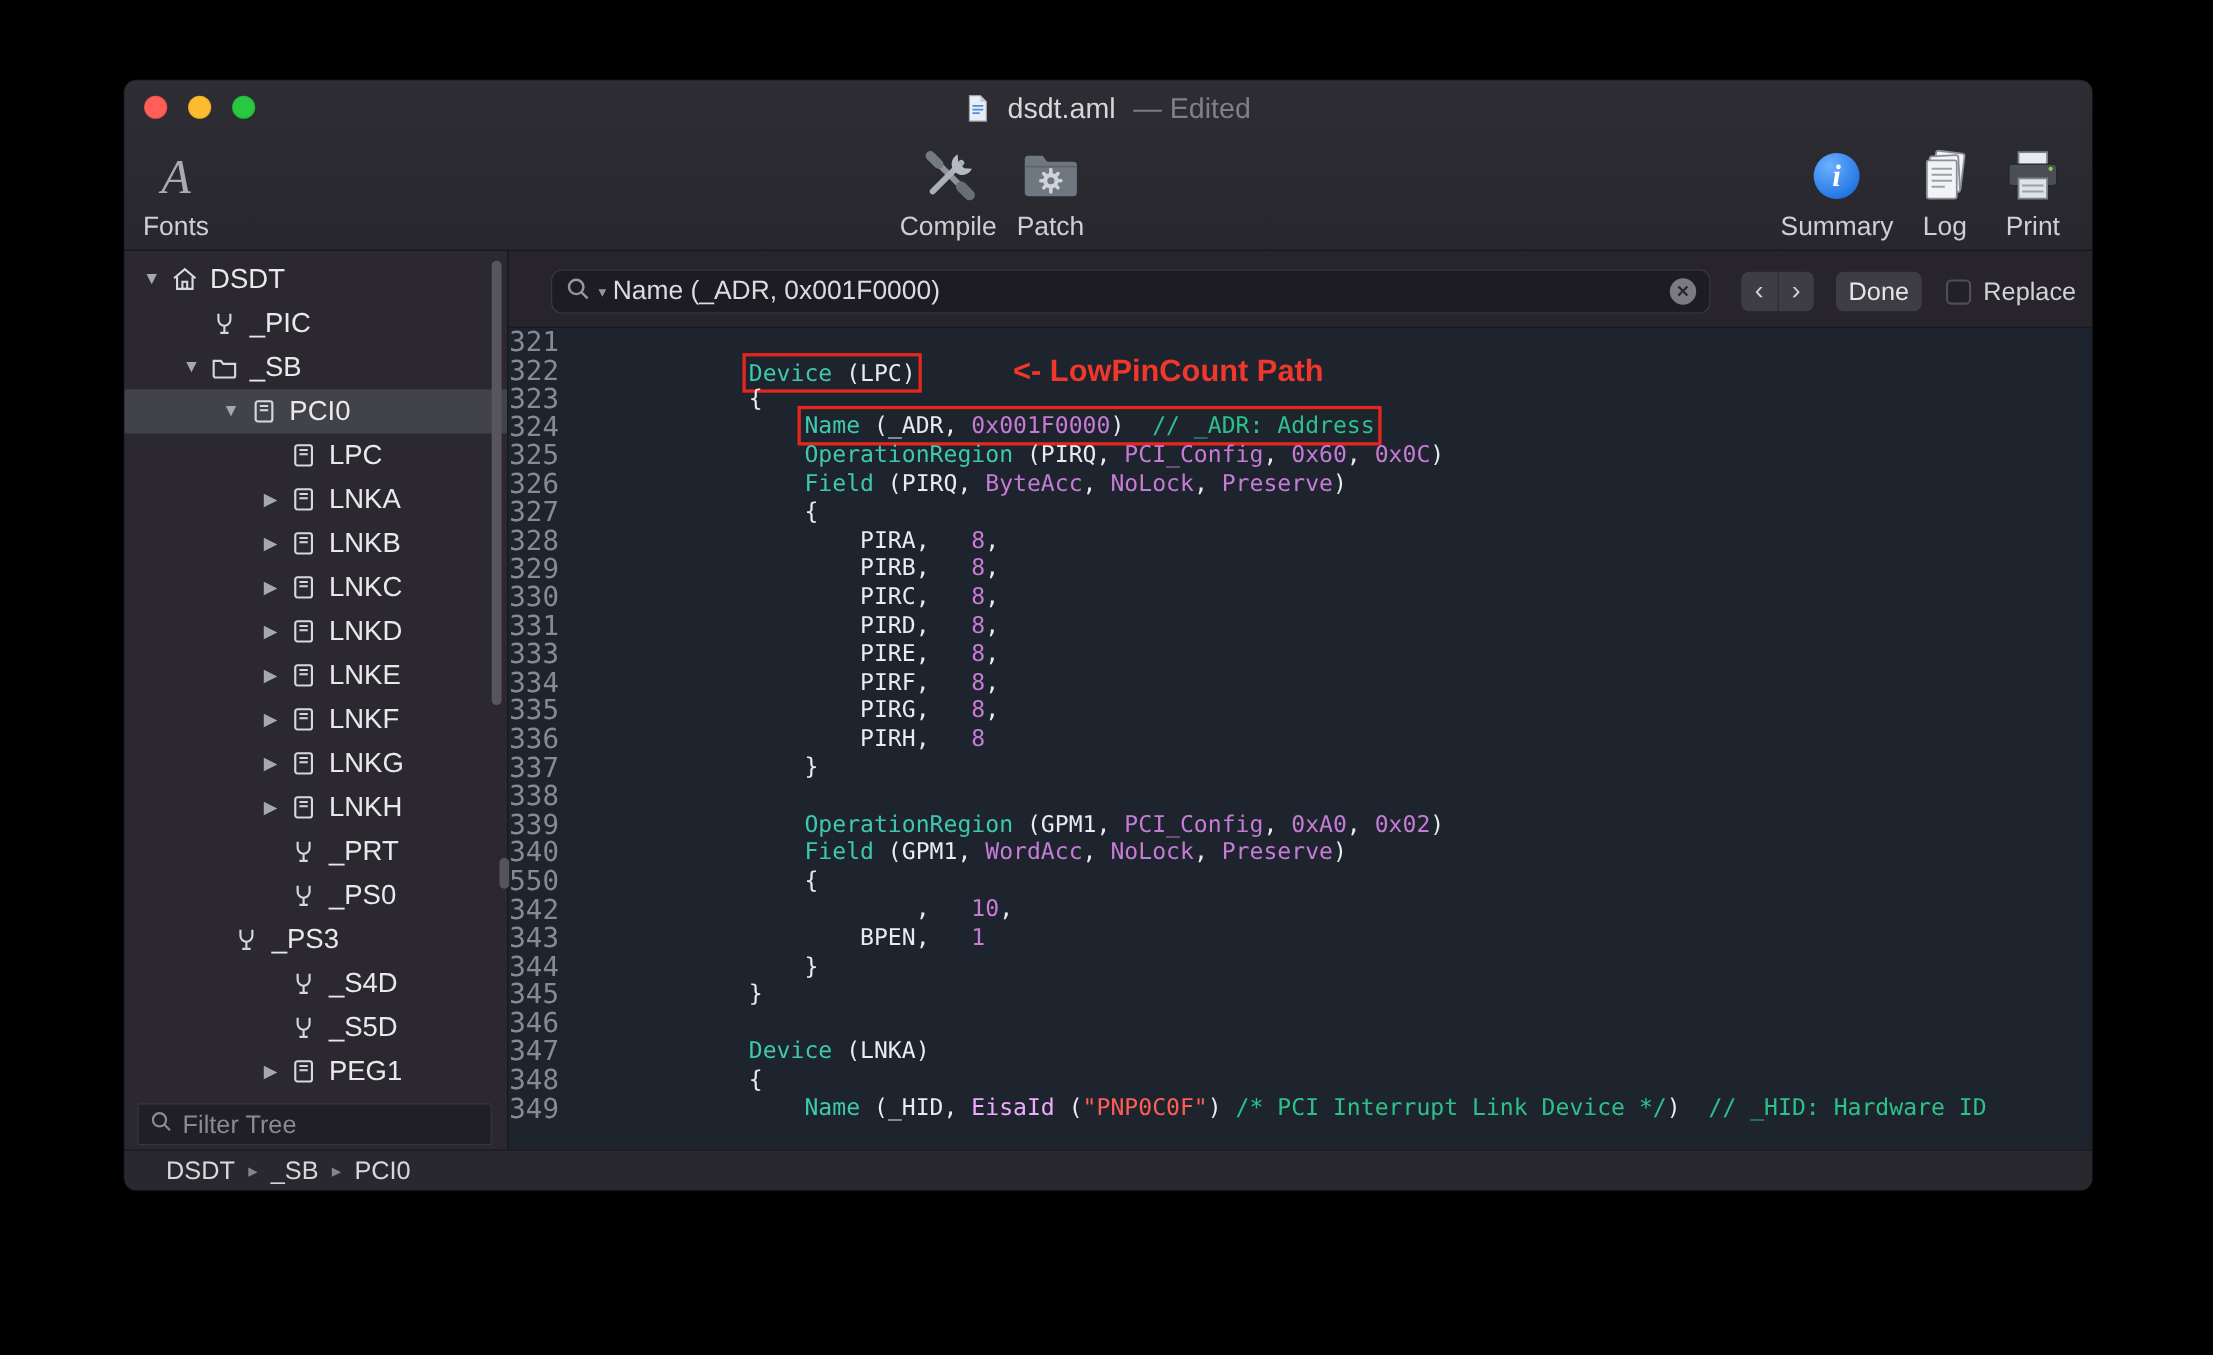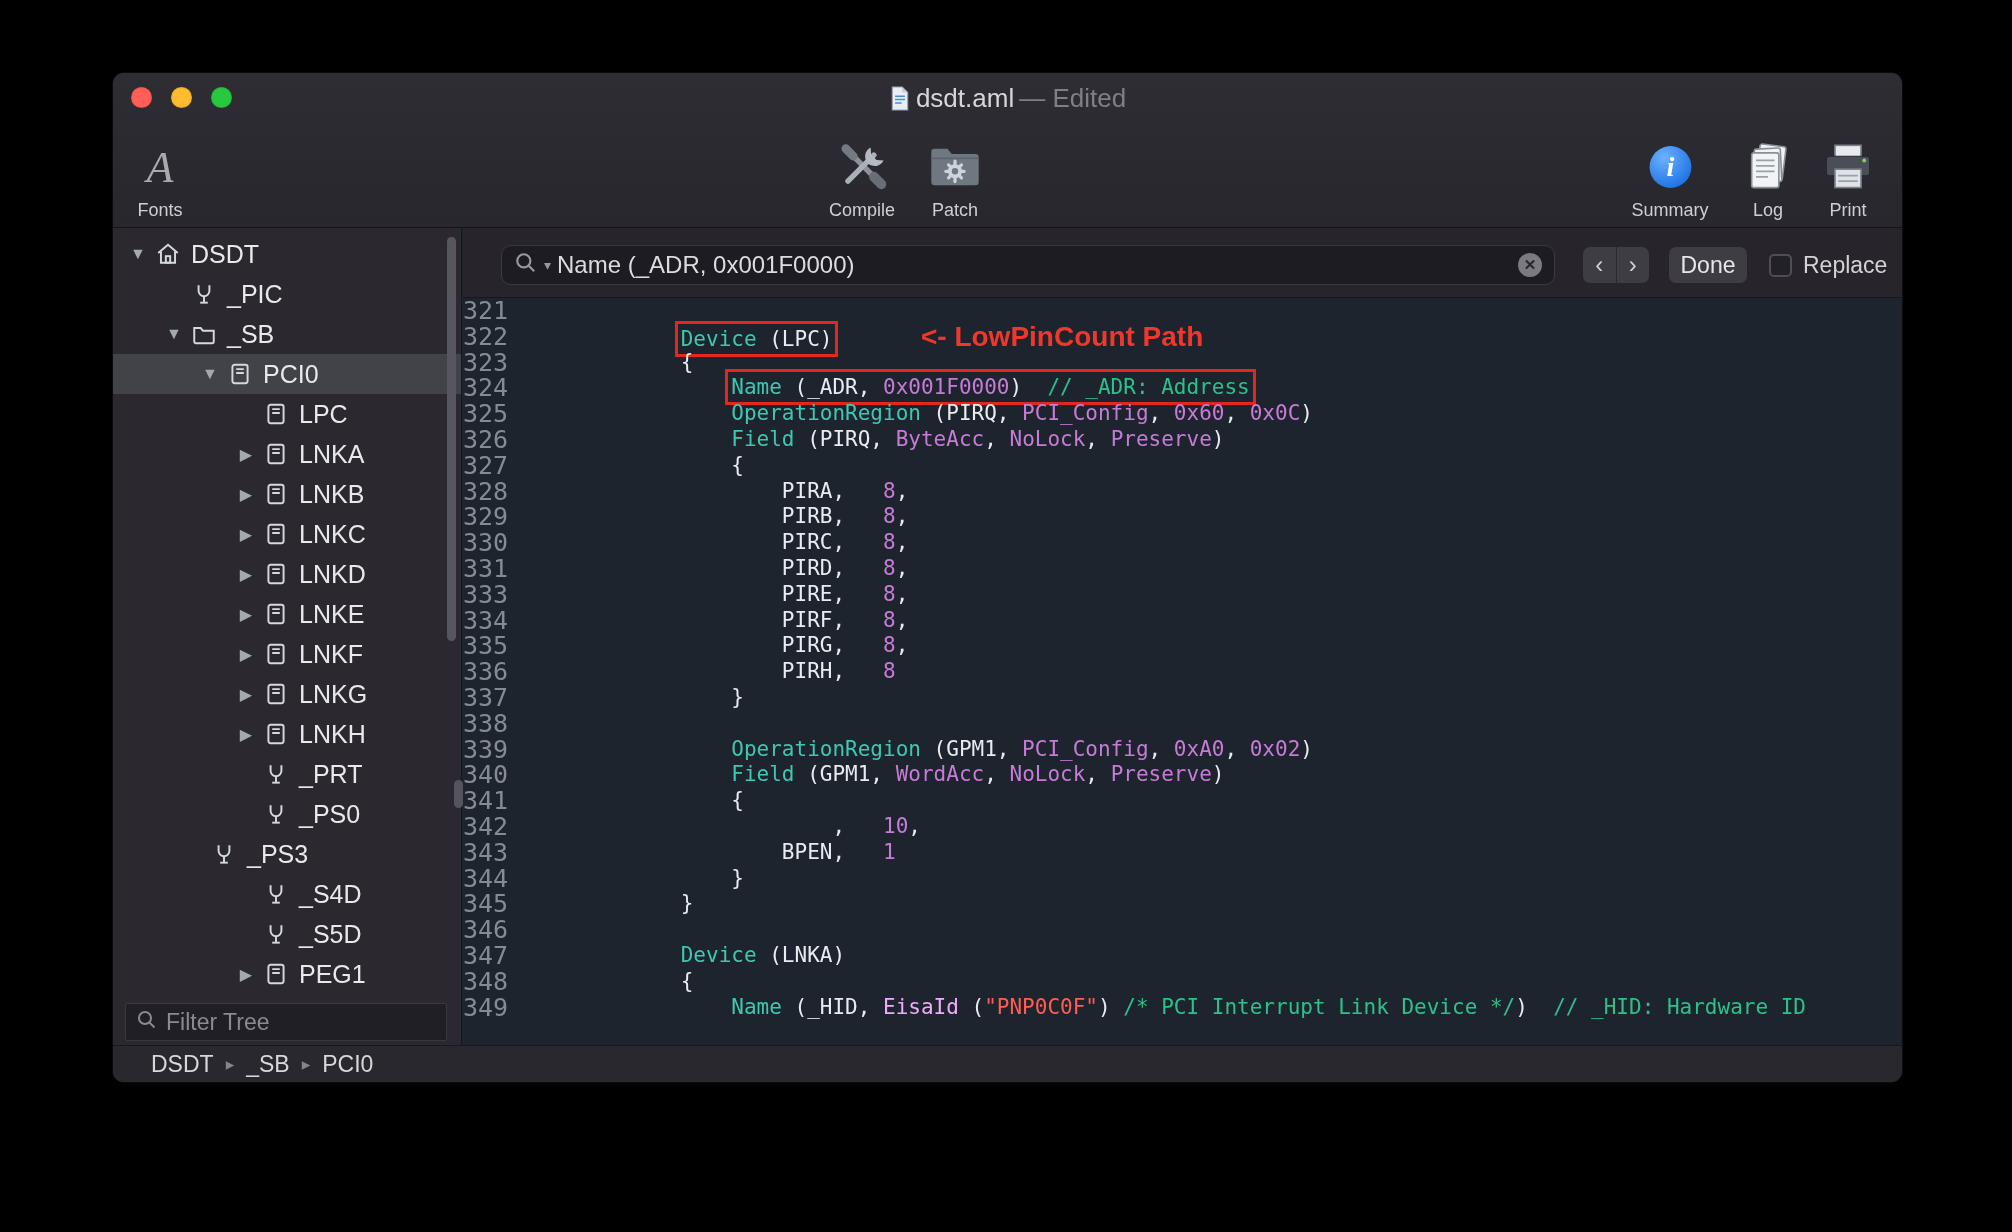--- a/index.html
+++ b/index.html
@@ -10,28 +10,28 @@
             background:#1e242d; border-radius:11px; overflow:hidden;
             box-shadow:0 0 0 1px #0b0b0d, 0 34px 70px rgba(0,0,0,.6); }
 
   
   .chrome { position:absolute; left:0; top:0; right:0; height:155px;
             background:linear-gradient(#2f2d34,#29272e); border-bottom:1px solid #141318; }
   .traffic { position:absolute; left:18px; top:14px; display:flex; gap:19px; }
   .tl { width:21px; height:21px; border-radius:50%; box-shadow:inset 0 0 2px rgba(0,0,0,.25); }
   .tl.red { background:#ff5f57; } .tl.yellow { background:#febc2e; } .tl.green { background:#28c840; }
   .title { position:absolute; left:0; right:0; top:9px; height:32px; display:flex;
-           align-items:center; justify-content:center; gap:5px; font-size:26px; }
+           align-items:center; justify-content:center; gap:16px; font-size:26px; }
   .title .fname { color:#d7d7da; } .title .edited { color:#807e86; }
   .doc-icon svg { display:block; }
 
   .tool { position:absolute; top:56px; height:92px; display:flex; flex-direction:column;
           align-items:center; justify-content:flex-end; transform:translateX(-50%); }
   .tool .ticon { height:62px; display:flex; align-items:center; justify-content:center; }
-  .tool .tlabel { font-size:18px; color:#cfcfd3; margin-top:2px; }
+  .tool .tlabel { font-size:24px; color:#cfcfd3; margin-top:2px; }
   .tool-fonts   { left:47px; }
   .tool-compile { left:749px; }
   .tool-patch   { left:842px; }
   .tool-summary { left:1557px; }
   .tool-log     { left:1655px; }
   .tool-print   { left:1735px; }
   .fonts-a { font-family:"Liberation Serif", serif; font-style:italic; font-size:44px; color:#a9a9ae; }
 
   
   .sidebar { position:absolute; left:0; top:155px; width:349px; bottom:37px;
@@ -456,21 +456,21 @@
           <div class="code-line"><span class="ln">330</span><span class="code"><span>                    PIRC,   </span><span class="const">8</span><span>,</span></span></div>
           <div class="code-line"><span class="ln">331</span><span class="code"><span>                    PIRD,   </span><span class="const">8</span><span>,</span></span></div>
           <div class="code-line"><span class="ln">333</span><span class="code"><span>                    PIRE,   </span><span class="const">8</span><span>,</span></span></div>
           <div class="code-line"><span class="ln">334</span><span class="code"><span>                    PIRF,   </span><span class="const">8</span><span>,</span></span></div>
           <div class="code-line"><span class="ln">335</span><span class="code"><span>                    PIRG,   </span><span class="const">8</span><span>,</span></span></div>
           <div class="code-line"><span class="ln">336</span><span class="code"><span>                    PIRH,   </span><span class="const">8</span></span></div>
           <div class="code-line"><span class="ln">337</span><span class="code"><span>                }</span></span></div>
           <div class="code-line"><span class="ln">338</span><span class="code"></span></div>
           <div class="code-line"><span class="ln">339</span><span class="code"><span>                </span><span class="kw">OperationRegion</span><span> (GPM1, </span><span class="const">PCI_Config</span><span>, </span><span class="const">0xA0</span><span>, </span><span class="const">0x02</span><span>)</span></span></div>
           <div class="code-line"><span class="ln">340</span><span class="code"><span>                </span><span class="kw">Field</span><span> (GPM1, </span><span class="const">WordAcc</span><span>, </span><span class="const">NoLock</span><span>, </span><span class="const">Preserve</span><span>)</span></span></div>
-          <div class="code-line"><span class="ln">341</span><span class="code"><span>                {</span></span></div>
+          <div class="code-line"><span class="ln">550</span><span class="code"><span>                {</span></span></div>
           <div class="code-line"><span class="ln">342</span><span class="code"><span>                        ,   </span><span class="const">10</span><span>,</span></span></div>
           <div class="code-line"><span class="ln">343</span><span class="code"><span>                    BPEN,   </span><span class="const">1</span></span></div>
           <div class="code-line"><span class="ln">344</span><span class="code"><span>                }</span></span></div>
           <div class="code-line"><span class="ln">345</span><span class="code"><span>            }</span></span></div>
           <div class="code-line"><span class="ln">346</span><span class="code"></span></div>
           <div class="code-line"><span class="ln">347</span><span class="code"><span>            </span><span class="kw">Device</span><span> (LNKA)</span></span></div>
           <div class="code-line"><span class="ln">348</span><span class="code"><span>            {</span></span></div>
           <div class="code-line"><span class="ln">349</span><span class="code"><span>                </span><span class="kw">Name</span><span> (_HID, </span><span class="op">EisaId</span><span> (</span><span class="str">"PNP0C0F"</span><span>) </span><span class="cm">/* PCI Interrupt Link Device */</span><span>)  </span><span class="cm">// _HID: Hardware ID</span></span></div>
         </div>
     </div>

